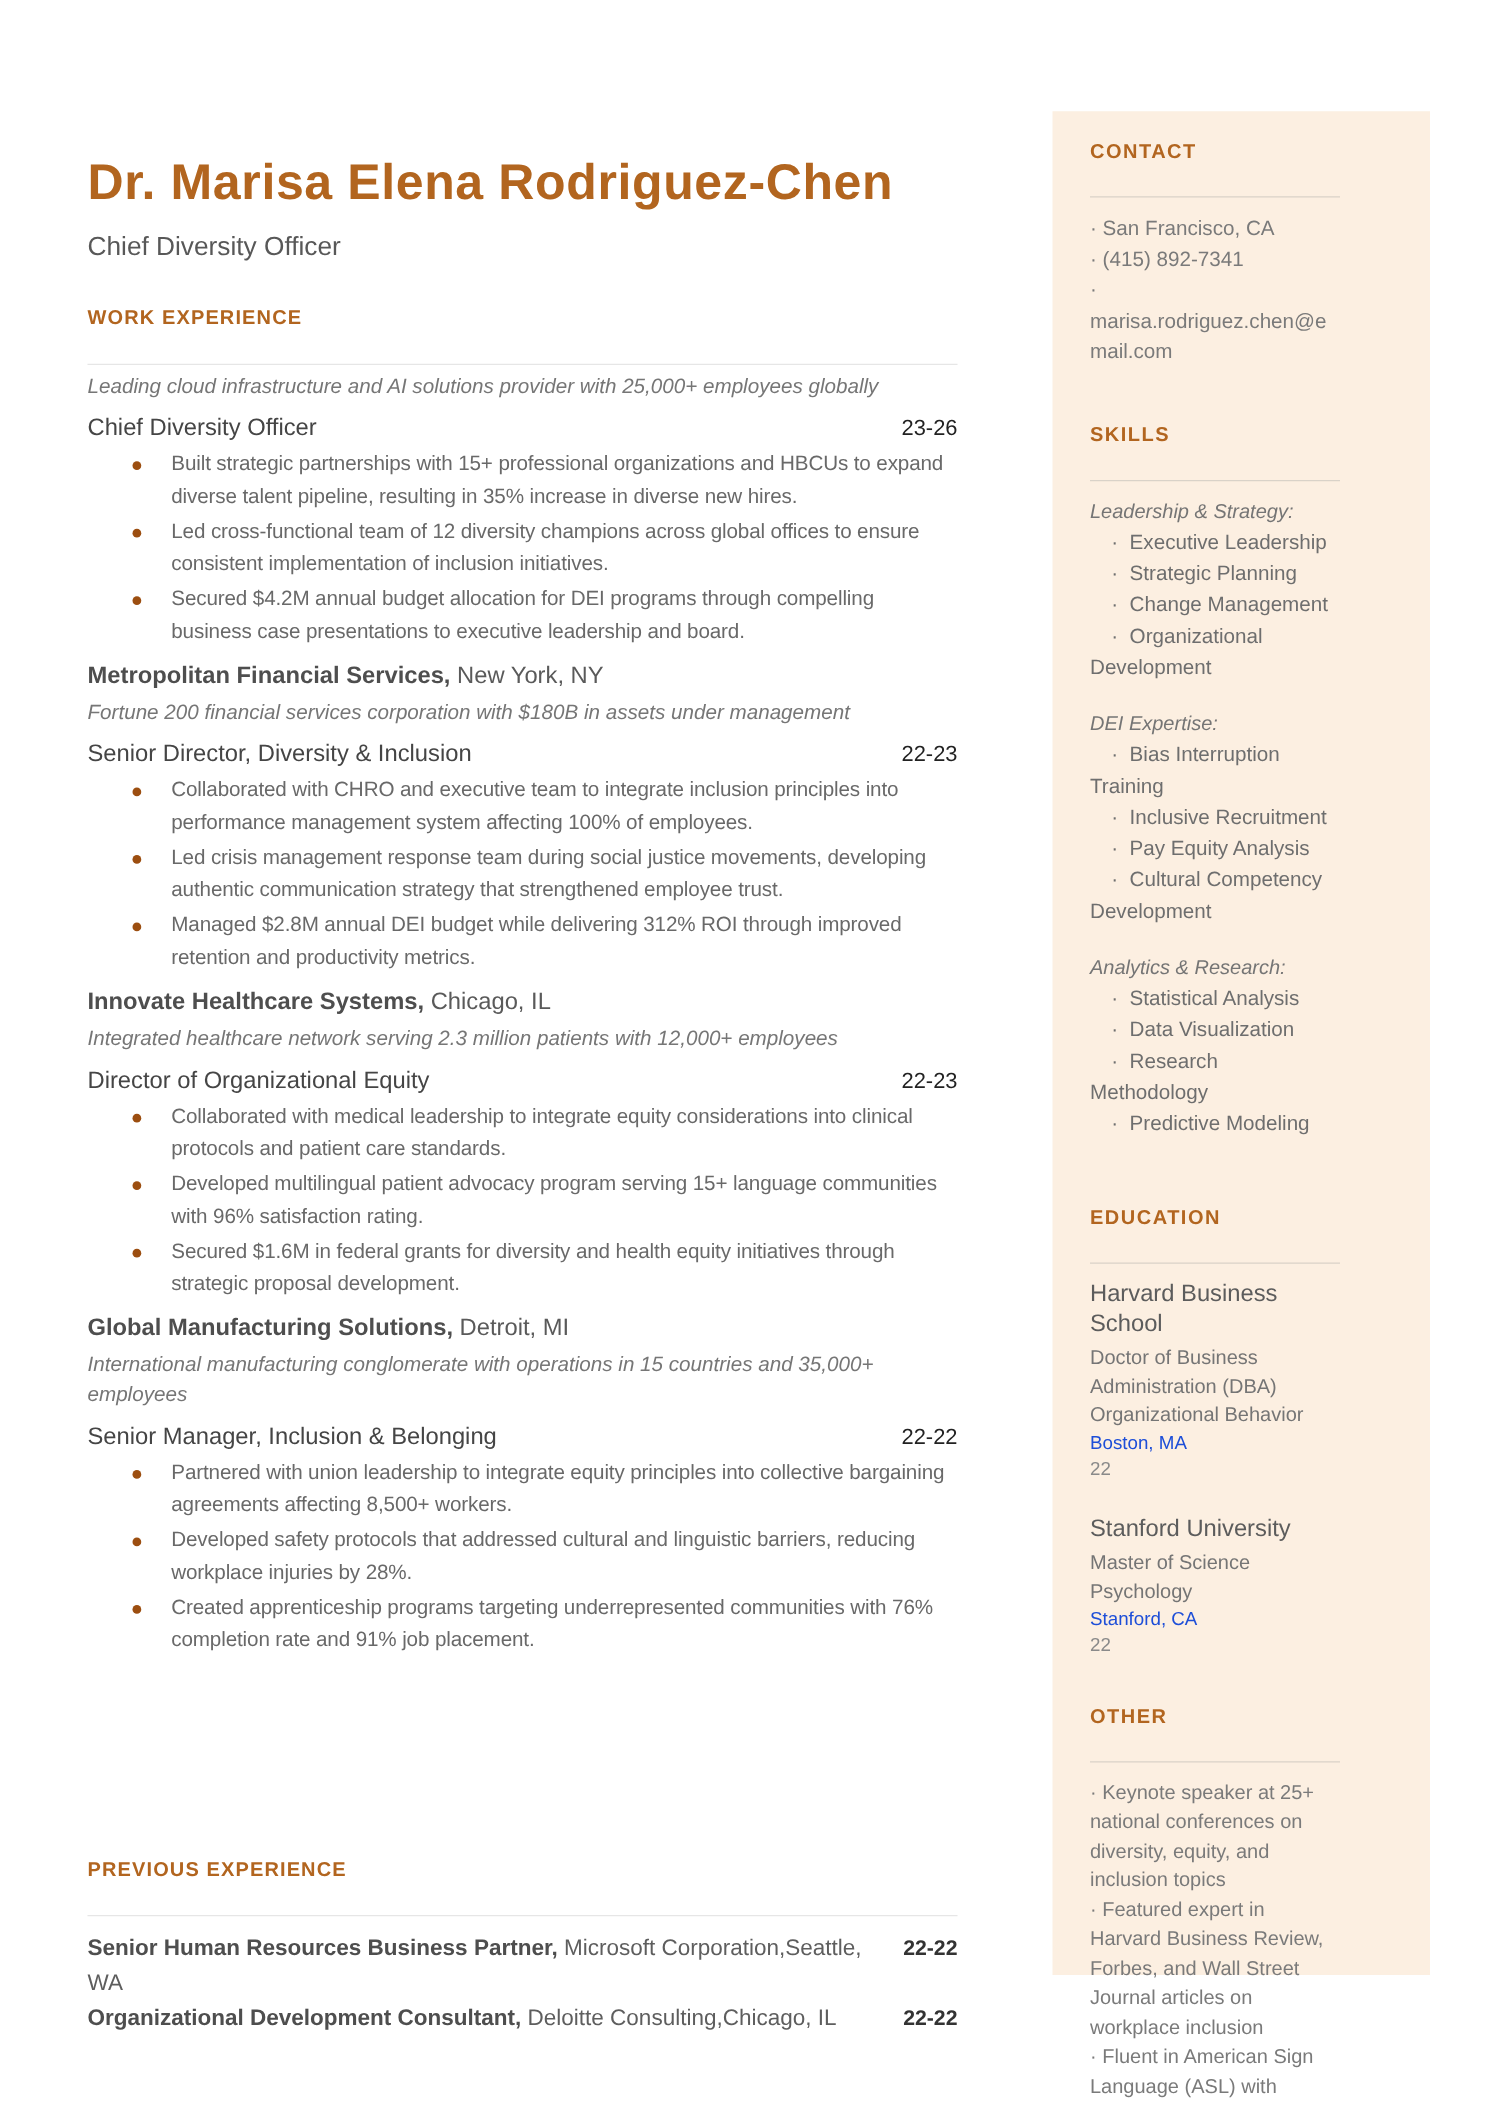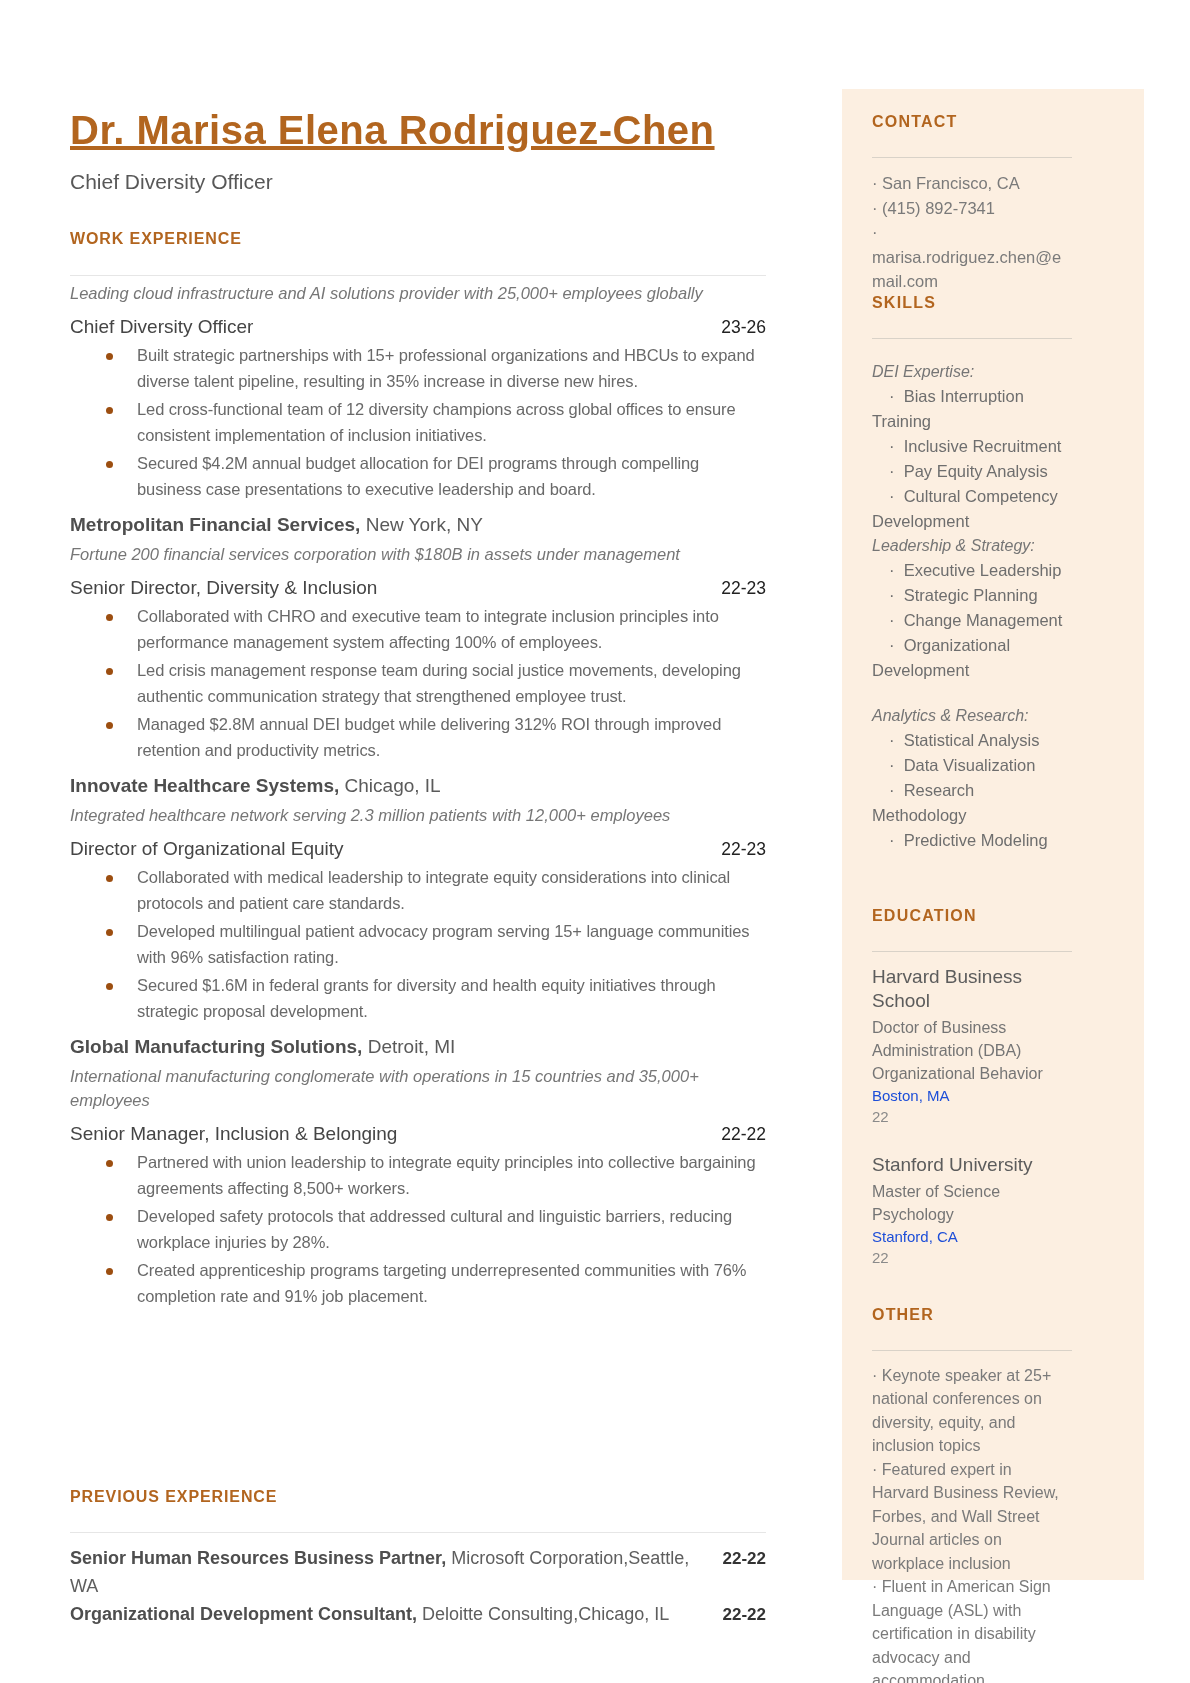--- a/index.html
+++ b/index.html
@@ -7,22 +7,22 @@
   body {
     width:1190px; height:1683px; position:relative; overflow:hidden;
     font-family:"Liberation Sans", sans-serif;
     -webkit-font-smoothing:antialiased;
   }
 
   
   .main { position:absolute; left:70px; top:92px; width:696px; }
 
   .name {
-    margin-top:8px; font-size:40px; font-weight:700; color:#b2651f;
-    line-height:60px; letter-spacing:0.5px;text-decoration:underline;
+    margin-top:24px; font-size:40px; font-weight:700; color:#b2651f;
+    line-height:60px; letter-spacing:0.5px;
   }
   .subtitle { margin-top:10px; font-size:21px; color:#585858; }
 
   .section-heading {
     font-size:16px; font-weight:700; color:#b2651f; letter-spacing:0.9px;
   }
   .work-heading { margin-top:36px; }
   .rule { border:none; border-top:1px solid #e6e6e6; height:0; }
   .rule-main { margin-top:27px; }
 
@@ -59,21 +59,21 @@
   }
   .sb-heading { font-size:16px; font-weight:700; color:#b2651f; letter-spacing:1.2px; }
   .sb-rule { border:none; border-top:1px solid #d9d2c8; height:0; margin-top:26px; margin-bottom:13px; }
 
   .contact-item { font-size:16.5px; color:#7a7a7a; line-height:24.5px; }
   .contact-item::before { content:"\00b7\00a0 "; color:#7a7a7a; }
   .contact-bullet-line { font-size:16.5px; color:#7a7a7a; line-height:24.5px; }
   .contact-bullet-line::before { content:"\00b7"; }
   .contact-email { font-size:16.5px; color:#7a7a7a; line-height:24.5px; word-break:break-all; }
 
-  .skills-section-heading { }
+  .skills-section-heading { margin-top:46px; }
   .skill-group-label { margin-top:21px; font-size:16px; font-style:italic; color:#757575; line-height:24px; }
   .skill-item { font-size:16.5px; color:#6e6e6e; line-height:25px; text-indent:17px; }
   .skill-item::before { content:"\00b7\00a0\00a0"; color:#6e6e6e; }
 
   .edu-section-heading { margin-top:54px; }
   .school-block { margin-top:13px; }
   .school-block + .school-block { margin-top:26px; }
   .school-name { font-size:19px; color:#5c5c5c; line-height:24px; }
   .school-degree { font-size:16px; color:#757575; line-height:23px; margin-top:3px; }
   .school-loc { font-size:15px; color:#1d4ed8; line-height:21px; }
@@ -176,32 +176,32 @@
   <hr class="sb-rule">
   <div class="contact-item">San Francisco, CA</div>
   <div class="contact-item">(415) 892-7341</div>
   <div class="contact-bullet-line"></div>
   <div class="contact-email">marisa.rodriguez.chen@email.com</div>
 
   <div class="sb-heading skills-section-heading">SKILLS</div>
   <hr class="sb-rule">
 
   <div>
+    <div class="skill-group-label" style="margin-top:0;">Leadership &amp; Strategy:</div>
+    <div class="skill-item">Executive Leadership</div>
+    <div class="skill-item">Strategic Planning</div>
+    <div class="skill-item">Change Management</div>
+    <div class="skill-item">Organizational Development</div>
+  </div>
+  <div>
     <div class="skill-group-label">DEI Expertise:</div>
     <div class="skill-item">Bias Interruption Training</div>
     <div class="skill-item">Inclusive Recruitment</div>
     <div class="skill-item">Pay Equity Analysis</div>
     <div class="skill-item">Cultural Competency Development</div>
-  </div>
-  <div>
-    <div class="skill-group-label" style="margin-top:0;">Leadership &amp; Strategy:</div>
-    <div class="skill-item">Executive Leadership</div>
-    <div class="skill-item">Strategic Planning</div>
-    <div class="skill-item">Change Management</div>
-    <div class="skill-item">Organizational Development</div>
   </div>
   <div>
     <div class="skill-group-label">Analytics &amp; Research:</div>
     <div class="skill-item">Statistical Analysis</div>
     <div class="skill-item">Data Visualization</div>
     <div class="skill-item">Research Methodology</div>
     <div class="skill-item">Predictive Modeling</div>
   </div>
 
   <div class="sb-heading edu-section-heading">EDUCATION</div>

